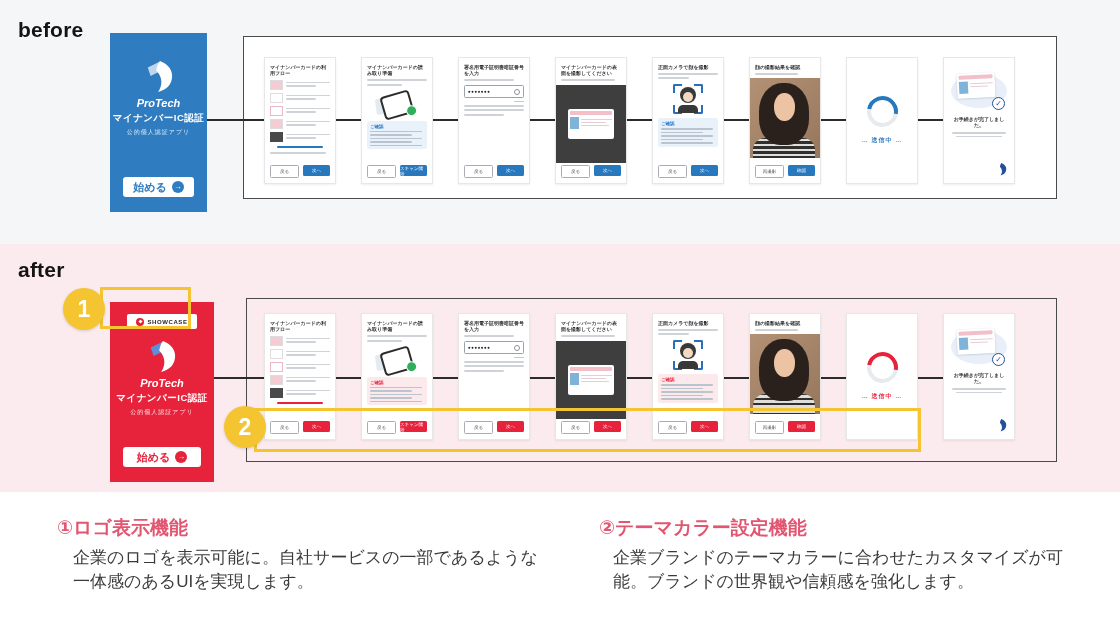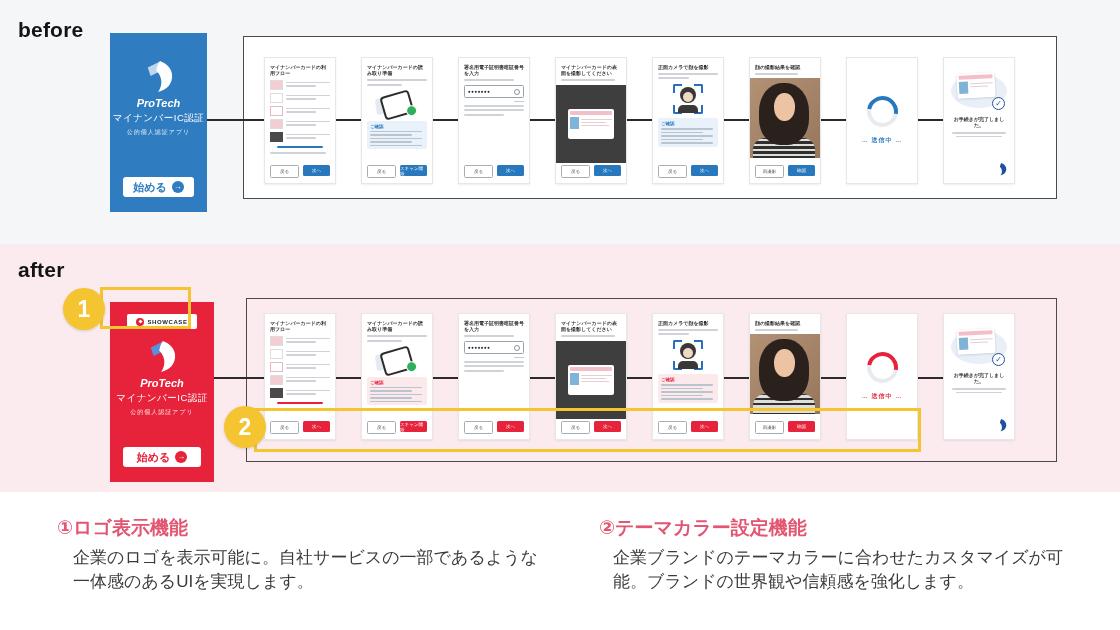--- a/index.html
+++ b/index.html
@@ -13,21 +13,21 @@
   #sec-features{top:492px;height:138px;background:#ffffff;}
   .sec-label{position:absolute;left:18px;font-size:21px;font-weight:800;color:#141414;letter-spacing:.2px;}
 
   
   .phone{position:absolute;z-index:4;color:#fff;text-align:center;box-sizing:border-box;}
   #phone-blue{left:110px;top:33px;width:97px;height:179px;background:#2f7cc0;--accent:#2f7cc0;}
   #phone-red{left:110px;top:58px;width:104px;height:180px;background:#e7233c;--accent:#e7233c;}
   .phone .logo-wrap{margin-top:26px;}
   #phone-red .logo-wrap{margin-top:10px;}
   .phone .brand{font-style:italic;font-weight:700;font-size:11px;}
-  .phone .app-title{font-size:9.5px;font-weight:400;margin-top:3px;letter-spacing:.5px;}
+  .phone .app-title{font-size:9.5px;font-weight:700;margin-top:3px;letter-spacing:.5px;}
   .phone .app-sub{font-size:6px;opacity:.88;margin-top:3px;letter-spacing:1px;}
   .start-btn{position:absolute;left:13px;right:13px;bottom:15px;height:20px;background:#fff;border-radius:3px;
     display:flex;align-items:center;justify-content:center;gap:5px;font-size:11px;font-weight:700;color:var(--accent);cursor:pointer;}
   .start-arrow{width:12px;height:12px;border-radius:50%;background:var(--accent);color:#fff;font-size:8px;line-height:12px;text-align:center;}
   .badge{width:70px;height:15px;margin:12px auto 0;background:#fff;border-radius:2px;
     display:flex;align-items:center;justify-content:center;gap:3px;font-size:6px;font-weight:800;color:#1e1e1e;letter-spacing:.6px;}
   .badge-icon{width:8px;height:8px;border-radius:50%;background:#e02030;position:relative;flex:none;}
   .badge-icon::after{content:"";position:absolute;inset:2.5px;background:#fff;transform:rotate(45deg);}
 
   

